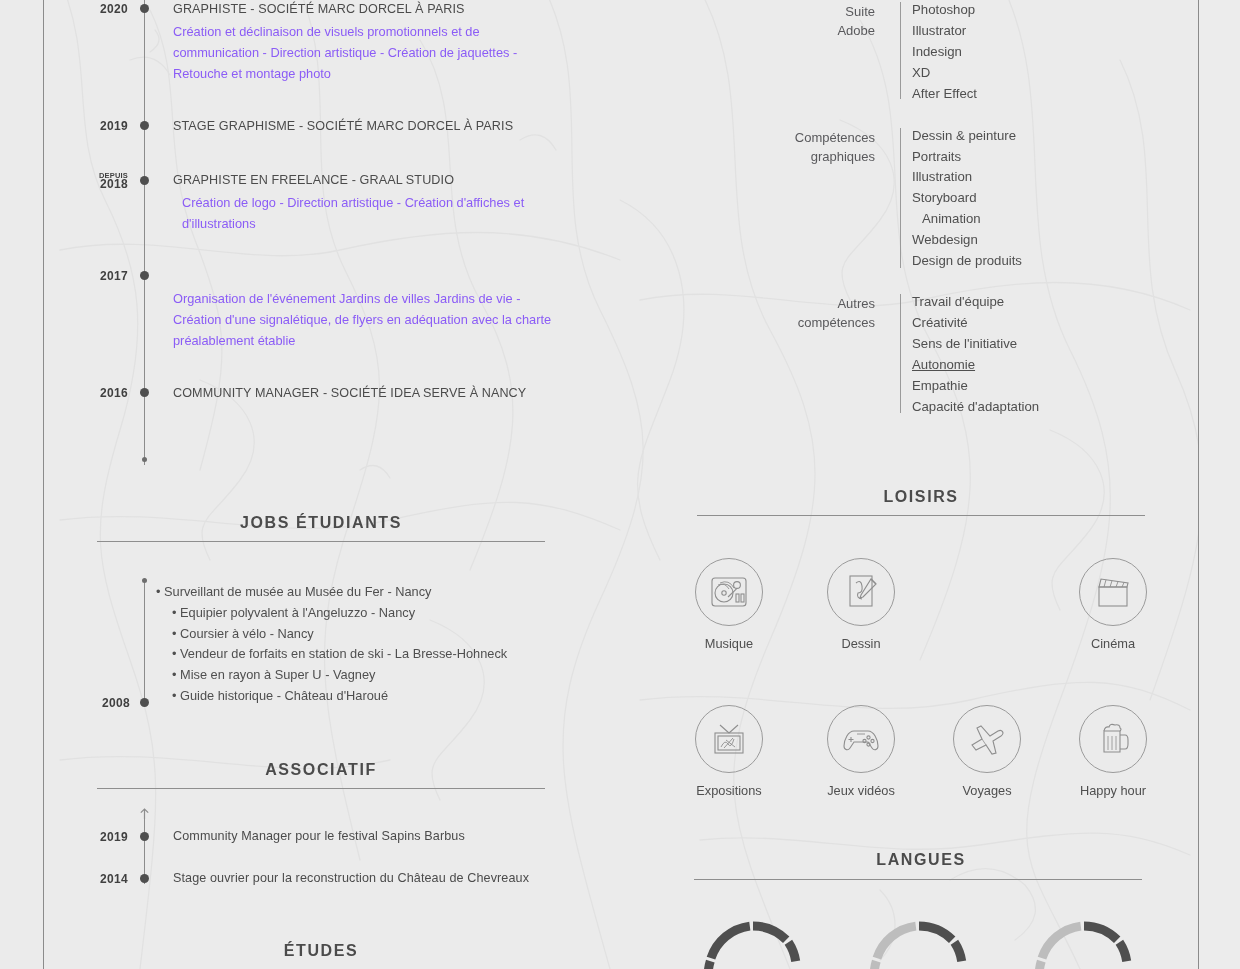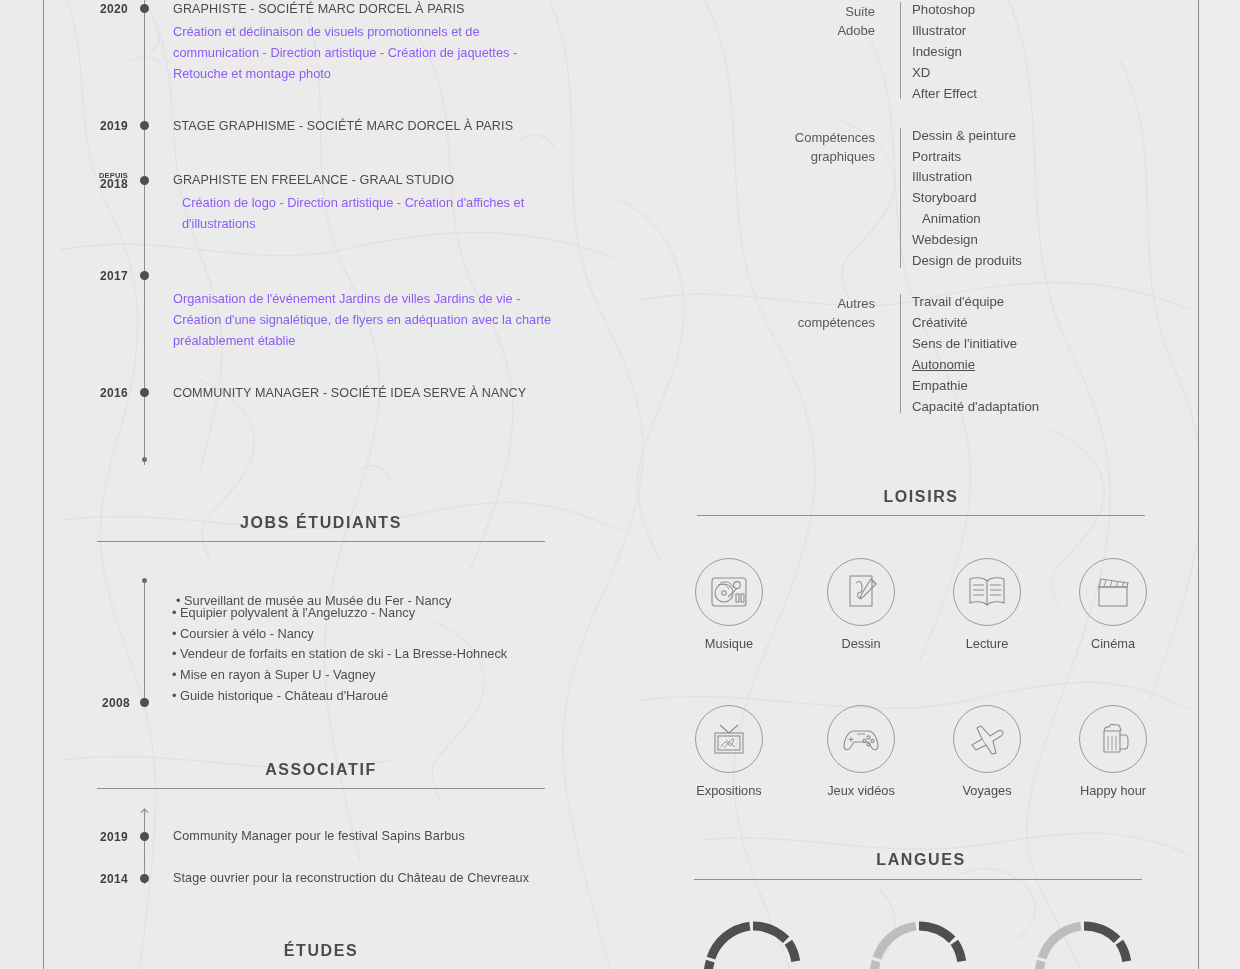--- a/index.html
+++ b/index.html
@@ -156,21 +156,21 @@
     <div class="tl-dot small" style="left:142px; top:457px;"></div>
 
     <div class="sec-head" style="left:97px; top:514px; width:448px;">JOBS ÉTUDIANTS</div>
     <div class="sec-rule" style="left:97px; top:541px; width:448px;"></div>
 
     <div class="tl-line" style="left:144px; top:580px; height:122px;"></div>
     <div class="tl-dot small" style="left:142px; top:578px;"></div>
     <div class="tl-dot" style="left:140px; top:698px;"></div>
     <div class="tl-year" style="left:60px; top:696px; width:70px;">2008</div>
 
-    <div class="job-item" style="left:176px; top:584px;margin-top:9px;">• Surveillant de musée au Musée du Fer - Nancy</div>
+    <div class="job-item" style="left:156px; top:584px;">• Surveillant de musée au Musée du Fer - Nancy</div>
     <div class="job-item" style="left:172px; top:605px;">• Equipier polyvalent à l'Angeluzzo - Nancy</div>
     <div class="job-item" style="left:172px; top:626px;">• Coursier à vélo - Nancy</div>
     <div class="job-item" style="left:172px; top:646px;">• Vendeur de forfaits en station de ski - La Bresse-Hohneck</div>
     <div class="job-item" style="left:172px; top:667px;">• Mise en rayon à Super U - Vagney</div>
     <div class="job-item" style="left:172px; top:688px;">• Guide historique - Château d'Haroué</div>
 
     <div class="sec-head" style="left:97px; top:761px; width:448px;">ASSOCIATIF</div>
     <div class="sec-rule" style="left:97px; top:788px; width:448px;"></div>
 
     <div class="tl-line" style="left:144px; top:812px; height:72px;"></div>
@@ -250,31 +250,20 @@
         <svg width="42" height="42" viewBox="0 0 42 42" fill="none" stroke="#8e8e8e" stroke-width="1.1">
           <rect x="10" y="5" width="22" height="30"></rect>
           <path d="M16 12 q 5 -4 6 3 t -4 7 q -2 5 4 6"></path>
           <path d="M31 8 L36 13 L23 26 L20 27 L21 24 Z"></path>
           <path d="M31 8 L36 13"></path>
         </svg>
       </div>
       <div class="cap">Dessin</div>
     </div>
 
-    <div class="loisir" style="left:941px; top:558px;">
-      <div class="circ">
-        <svg width="44" height="42" viewBox="0 0 44 42" fill="none" stroke="#8e8e8e" stroke-width="1.1">
-          <path d="M22 10 C 18 6, 10 6, 5 8 L5 32 C 10 30, 18 30, 22 34 C 26 30, 34 30, 39 32 L39 8 C 34 6, 26 6, 22 10 Z"></path>
-          <path d="M22 10 L22 34"></path>
-          <path d="M8 14 H19 M8 19 H19 M8 24 H19"></path>
-          <path d="M25 14 H36 M25 19 H36 M25 24 H36"></path>
-        </svg>
-      </div>
-      <div class="cap">Lecture</div>
-    </div>
 
     <div class="loisir" style="left:1067px; top:558px;">
       <div class="circ">
         <svg width="42" height="42" viewBox="0 0 42 42" fill="none" stroke="#8e8e8e" stroke-width="1.1">
           <rect x="7" y="16" width="28" height="19"></rect>
           <path d="M7 16 L9 8 L36 12 L35 16 Z"></path>
           <path d="M14 8.8 L12 16 M20 9.7 L18 16 M26 10.6 L24 16 M32 11.5 L30 16" stroke-width=".9"></path>
         </svg>
       </div>
       <div class="cap">Cinéma</div>

